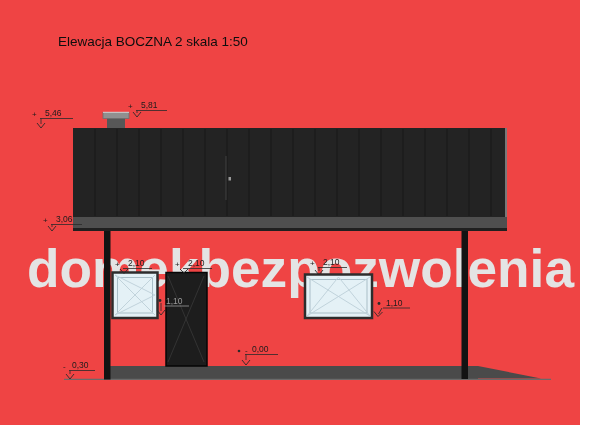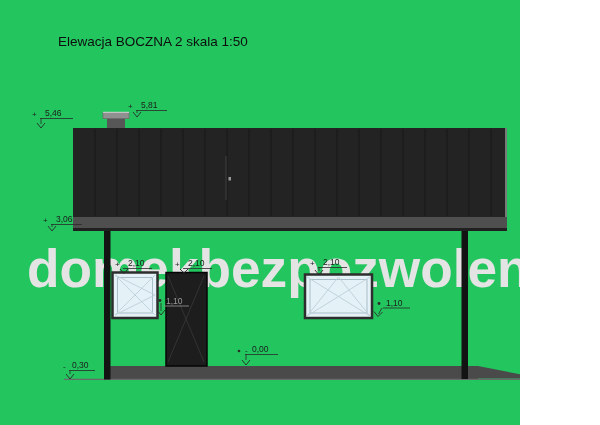--- a/index.html
+++ b/index.html
@@ -1,16 +1,16 @@
 <!DOCTYPE html>
 <html><head>
 <meta charset="utf-8">
 <style>
   html,body{margin:0;padding:0;background:#ffffff;}
-  .page{width:520px;height:425px;position:relative;background:#22c55e;overflow:hidden;
+  .page{width:580px;height:425px;position:relative;background:#ef4444;overflow:hidden;
         font-family:"Liberation Sans",sans-serif;}
   svg{display:block;}
   .title-text{font-family:"Liberation Sans",sans-serif;font-size:13.5px;fill:#0e0e0e;}
   .watermark-text{font-family:"Liberation Sans",sans-serif;font-weight:bold;font-size:54px;}
   .dim-val{font-family:"Liberation Sans",sans-serif;font-size:8.5px;fill:#1c1c1c;}
   .dim-sign{font-family:"Liberation Sans",sans-serif;font-size:8px;fill:#1c1c1c;}
   .dim-line{stroke:#2a2a2a;stroke-width:0.8;fill:none;}
   .dim-arrow{stroke:#2a2a2a;stroke-width:0.9;fill:none;}
   .dim-gray-text{fill:#9a9a9a;}
   .dim-gray-line{stroke:#9a9a9a;}

